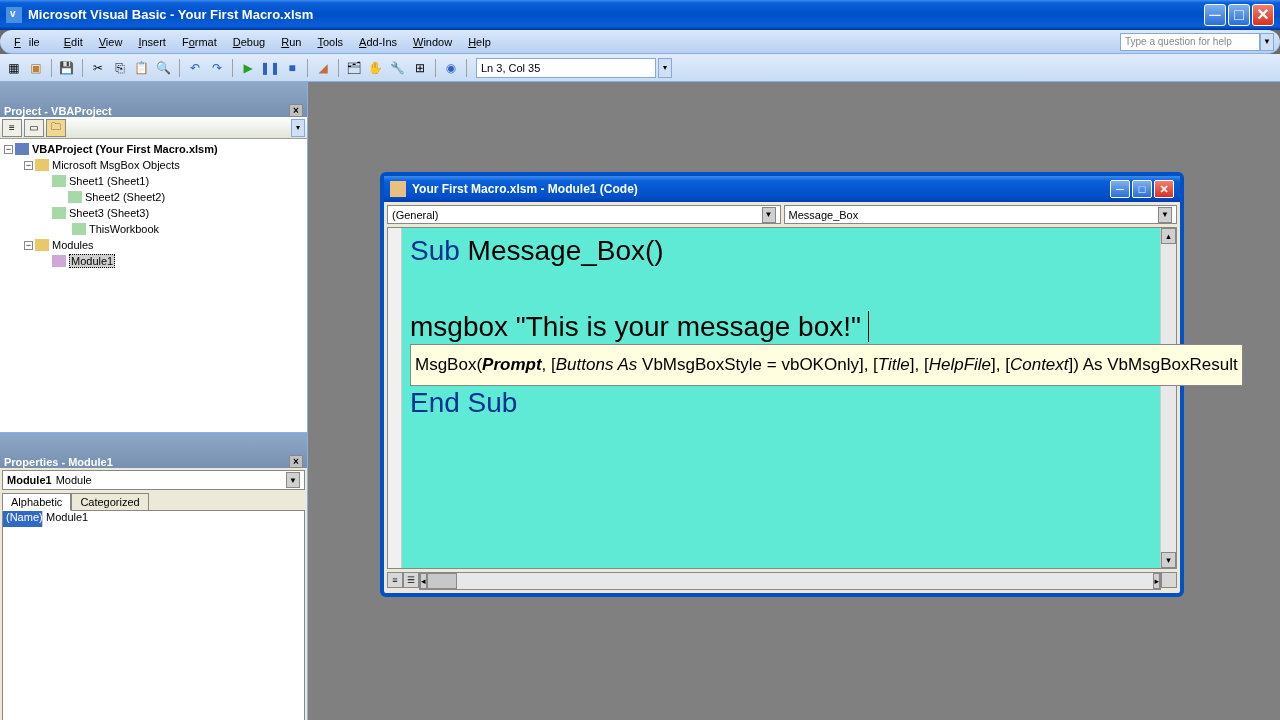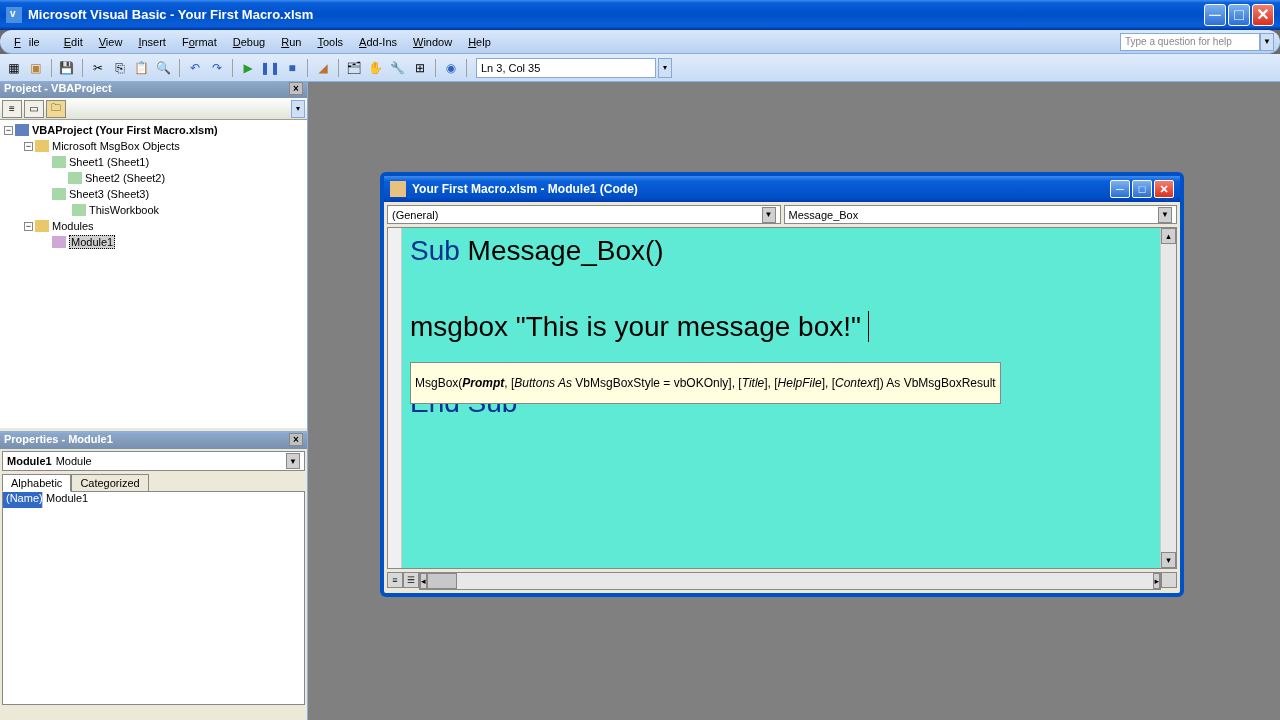--- a/index.html
+++ b/index.html
@@ -43,23 +43,23 @@
 .tb-drop { width:14px; height:20px; border:1px solid #88a8d8; background:#d0e0f4; font-size:8px; display:flex;align-items:center;justify-content:center;}
 
 
 .mdi-area { position:relative; width:100%; height:638px; background:#808080;}
 
 
 .panel {
   position:absolute; background:#ece9d8; border:1px solid #8ab0e0;
 }
 .panel-title {
-  height:16px; background: linear-gradient(to bottom,#90a8c8,#7890b0);
+  height:35px; background: linear-gradient(to bottom,#90a8c8,#7890b0);
   color:white; font-size:11px; font-weight:bold; padding:0 4px;
-  display:flex; align-items:flex-start;
+  display:flex; align-items:flex-end;
 }
 .panel-title .close-x{margin-left:auto;width:14px;height:13px;background:#c0c0c0;color:black;font-size:10px;display:flex;align-items:center;justify-content:center;border:1px solid #888;font-weight:bold;}
 .project-panel { top:0; left:0; width:308px; height:350px;border-top:none;border-left:none;}
 .pp-toolbar{height:22px;background:linear-gradient(to bottom,#fff,#e0e4d8);border-bottom:1px solid #a0a090;display:flex;align-items:center;padding:0 2px;gap:2px;}
 .pp-tb-btn{width:20px;height:18px;border:1px solid #888;background:#f0f0e8;display:flex;align-items:center;justify-content:center;font-size:10px;}
 .pp-tb-btn.folder{background:#f0d890;}
 .pp-drop{margin-left:auto;width:14px;height:18px;background:#d0e0f4;border:1px solid #88a8d8;font-size:8px;display:flex;align-items:center;justify-content:center;}
 .tree { background:white; height:308px; overflow:auto; font-size:11px; padding:2px 0;}
 .tree-item{display:flex;align-items:center;height:16px;white-space:nowrap;}
 .tree-toggle{width:9px;height:9px;border:1px solid #888;display:inline-flex;align-items:center;justify-content:center;font-size:9px;line-height:1;margin-right:2px;background:white;}
@@ -101,22 +101,22 @@
 .code-selects{display:flex;height:22px;padding:3px 3px 0 3px;gap:3px;}
 .code-sel{flex:1;border:1px solid #888;background:white;display:flex;align-items:center;font-size:11px;padding:0 4px;}
 .code-sel .arrow{margin-left:auto;width:14px;height:16px;background:#d0d0d0;border:1px solid #888;font-size:8px;display:flex;align-items:center;justify-content:center;}
 .code-area-wrap{flex:1;margin:3px;border:1px solid #888;position:relative;background:#5eead4;display:flex;}
 .code-margin{width:14px;background:#f0f0f0;border-right:1px solid #ccc;}
 .code-area{flex:1;padding:4px 8px;font-family:Consolas,monospace;font-size:28px;line-height:38px;position:relative;}
 .kw{color:#003090;}
 .caret{border-right:1px solid #000;margin-left:-1px;}
 .tooltip{
   position:absolute; background:#ffffe0; border:1px solid #888;
-  font-family:Tahoma; font-size:12px; padding:1px 4px;
-  left:8px; top:134px; white-space:nowrap;
+  font-family:Tahoma; font-size:17px; padding:1px 4px;
+  left:8px; top:116px; white-space:nowrap;
 }
 .tooltip i{font-style:italic;}
 .code-vscroll{width:16px;background:#e8e8e8;border-left:1px solid #ccc;display:flex;flex-direction:column;}
 .sc-btn{height:16px;background:#d0d0d0;border:1px solid #888;font-size:9px;display:flex;align-items:center;justify-content:center;}
 .sc-track{flex:1;}
 .sc-thumb{height:40px;background:#c8c8c8;border:1px solid #888;}
 .code-bottom{height:18px;margin:0 3px 3px 3px;display:flex;align-items:stretch;}
 .view-btn{width:16px;height:16px;border:1px solid #888;background:#d8d8d8;font-size:9px;display:flex;align-items:center;justify-content:center;}
 .hscroll{flex:1;background:#e8e8e8;border:1px solid #888;display:flex;}
 .resize-grip{width:16px;height:16px;background:#d8d8d8;border:1px solid #888;}

